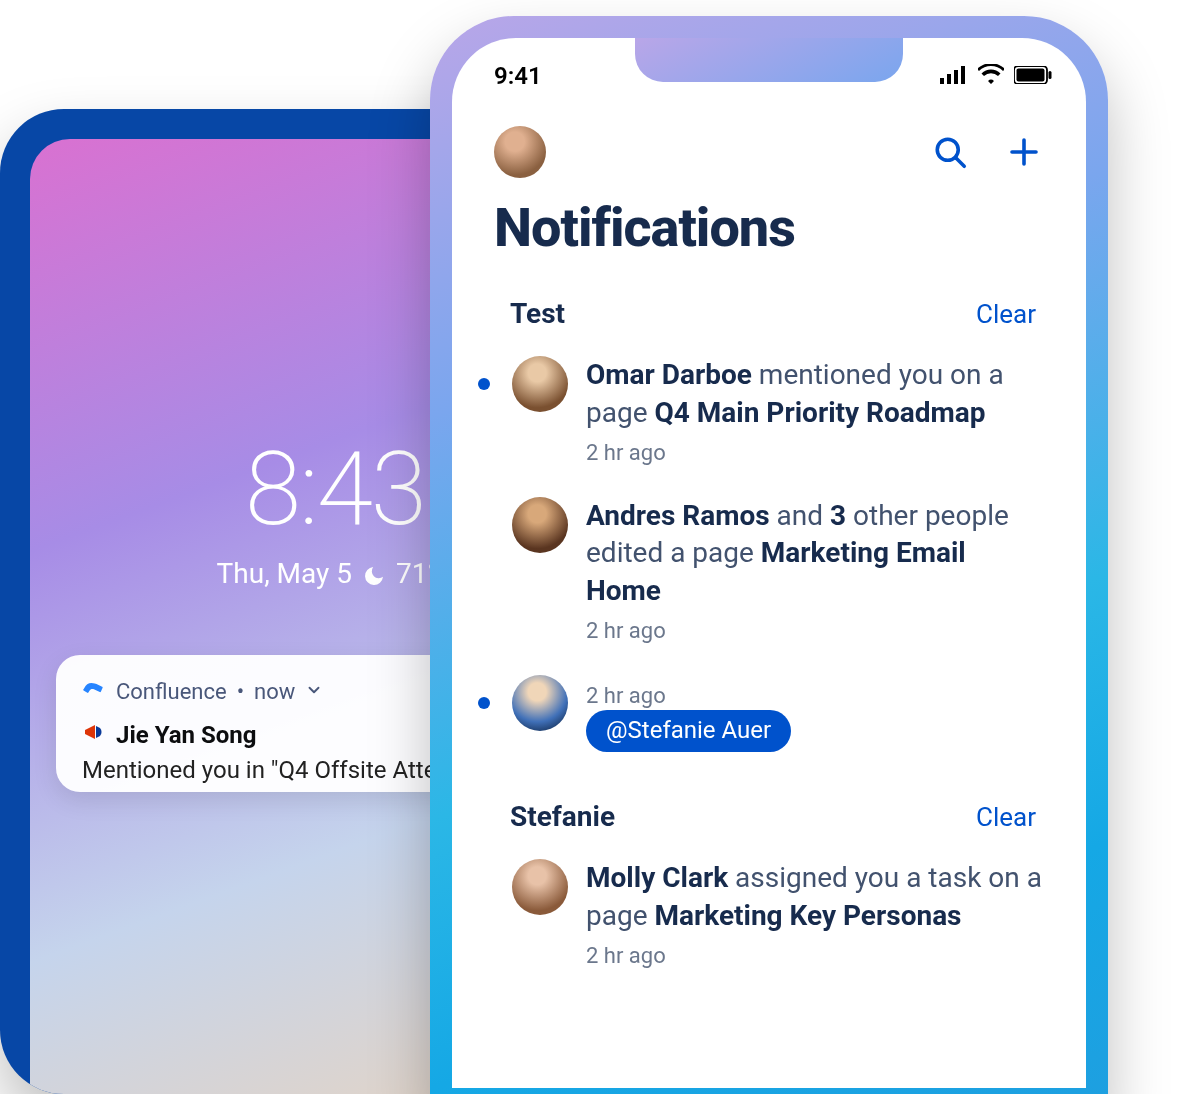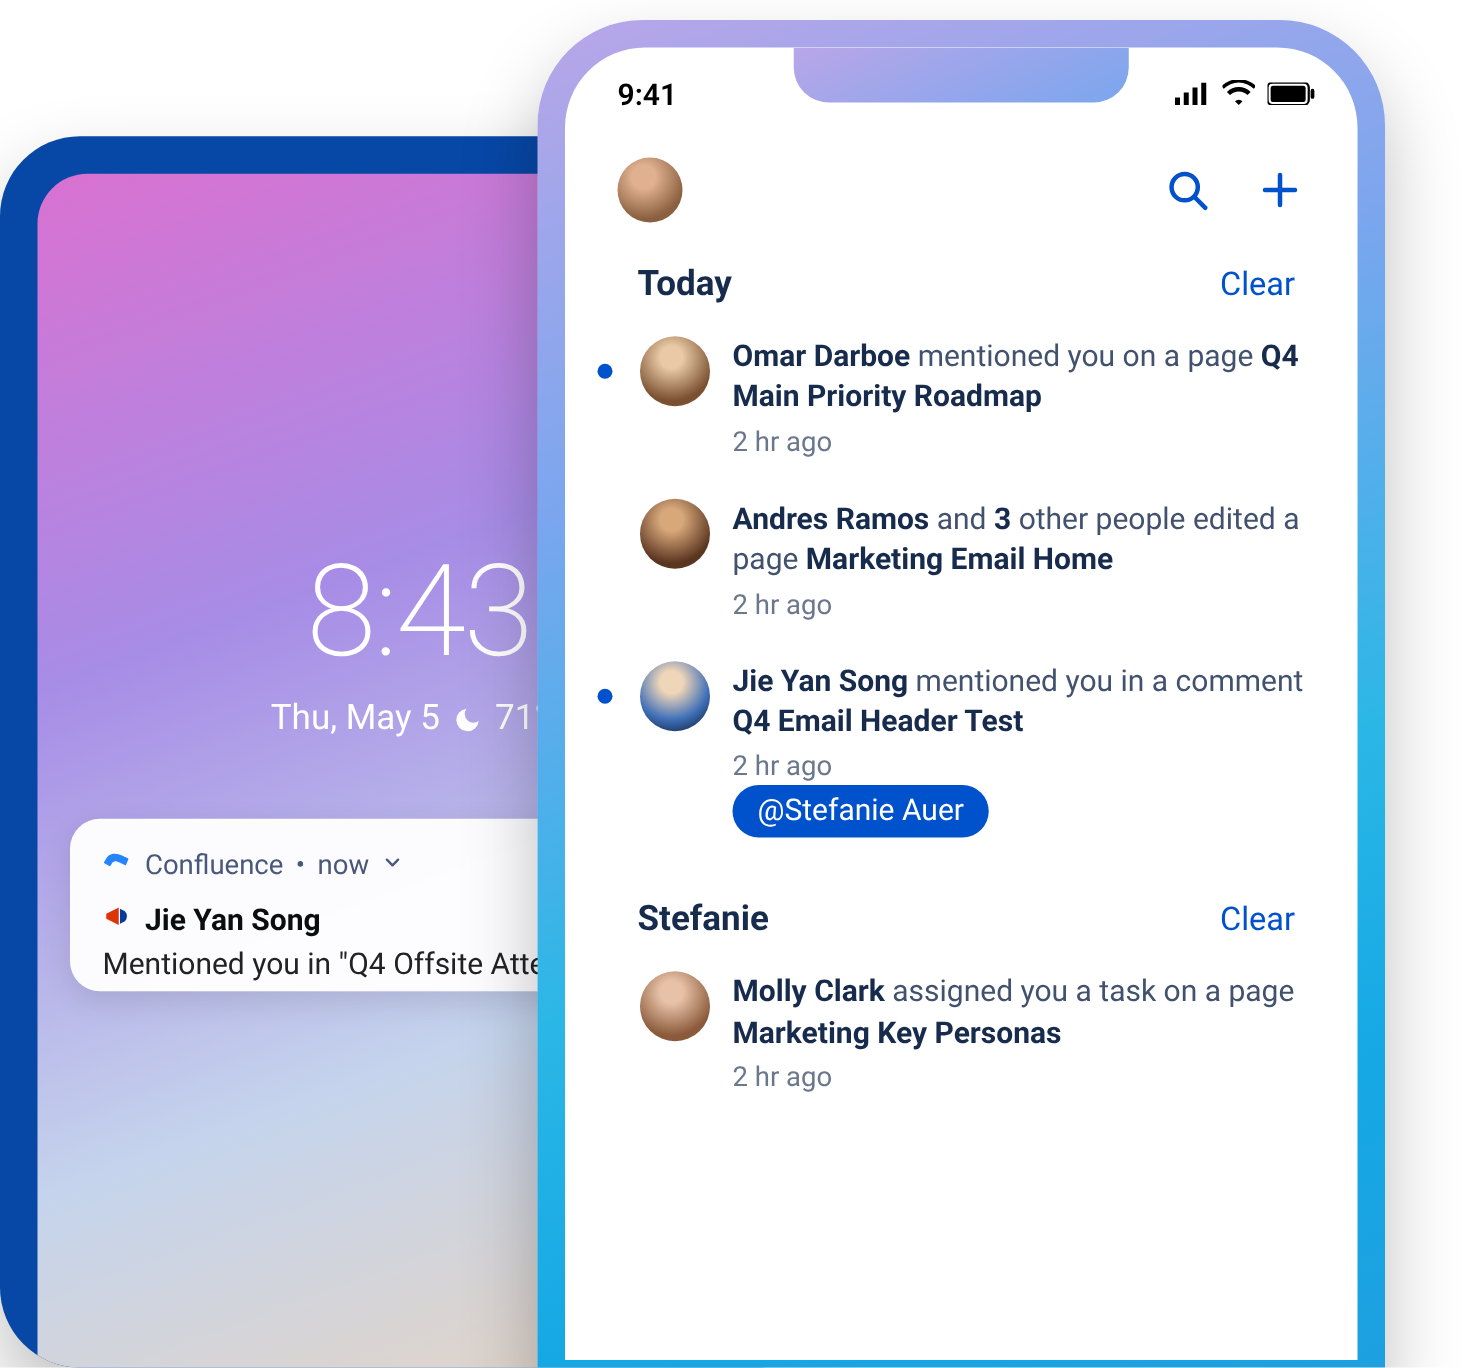--- a/index.html
+++ b/index.html
@@ -211,21 +211,21 @@
     .unread-dot {
       width: 12px; height: 12px;
       border-radius: 50%;
       background: #0052CC;
     }
     .notif-body {
       flex: 1;
       color: #42526E;
     }
     .notif-text {
-      font-size: 24px;
+      font-size: 28px;
       line-height: 1.35;
       color: #42526E;
     }
     .notif-text .bold { font-weight: 700; color: #172B4D; }
     .notif-time {
       font-size: 22px;
       color: #6B778C;
       margin-top: 8px;
     }
     .mention-chip {
@@ -330,23 +330,24 @@
           </svg>
       </div>
       <div class="hdr-icon">
         <svg width="36" height="36" viewBox="0 0 24 24" fill="none" stroke="#0052CC" stroke-width="2.4" stroke-linecap="round">
             <line x1="12" y1="4" x2="12" y2="20"></line>
             <line x1="4" y1="12" x2="20" y2="12"></line>
           </svg>
       </div>
     </div>
 
+    <div class="page-title">Notifications</div>
 
     <div class="section-hdr">
-      <span class="section-title">Today</span>
+      <span class="section-title">Test</span>
       <span class="clear-link">Clear</span>
     </div>
 
     <div class="notif-list">
 
       <div class="notif-item">
         <div class="dot-col">
             <div class="unread-dot"></div>
           </div>
         <div class="avatar sm av-omar"></div>
@@ -368,23 +369,20 @@
           <div class="notif-time">2 hr ago</div>
         </div>
       </div>
 
       <div class="notif-item">
         <div class="dot-col">
             <div class="unread-dot"></div>
           </div>
         <div class="avatar sm av-jie"></div>
         <div class="notif-body">
-          <div class="notif-text">
-            <span class="bold">Jie Yan Song</span><span> mentioned you in a comment </span><span class="bold">Q4 Email Header Test</span>
-          </div>
           <div class="notif-time">2 hr ago</div>
           <div class="mention-chip">@Stefanie Auer</div>
         </div>
       </div>
 
     </div>
 
     <div class="section-hdr">
       <span class="section-title">Stefanie</span>
       <span class="clear-link">Clear</span>

